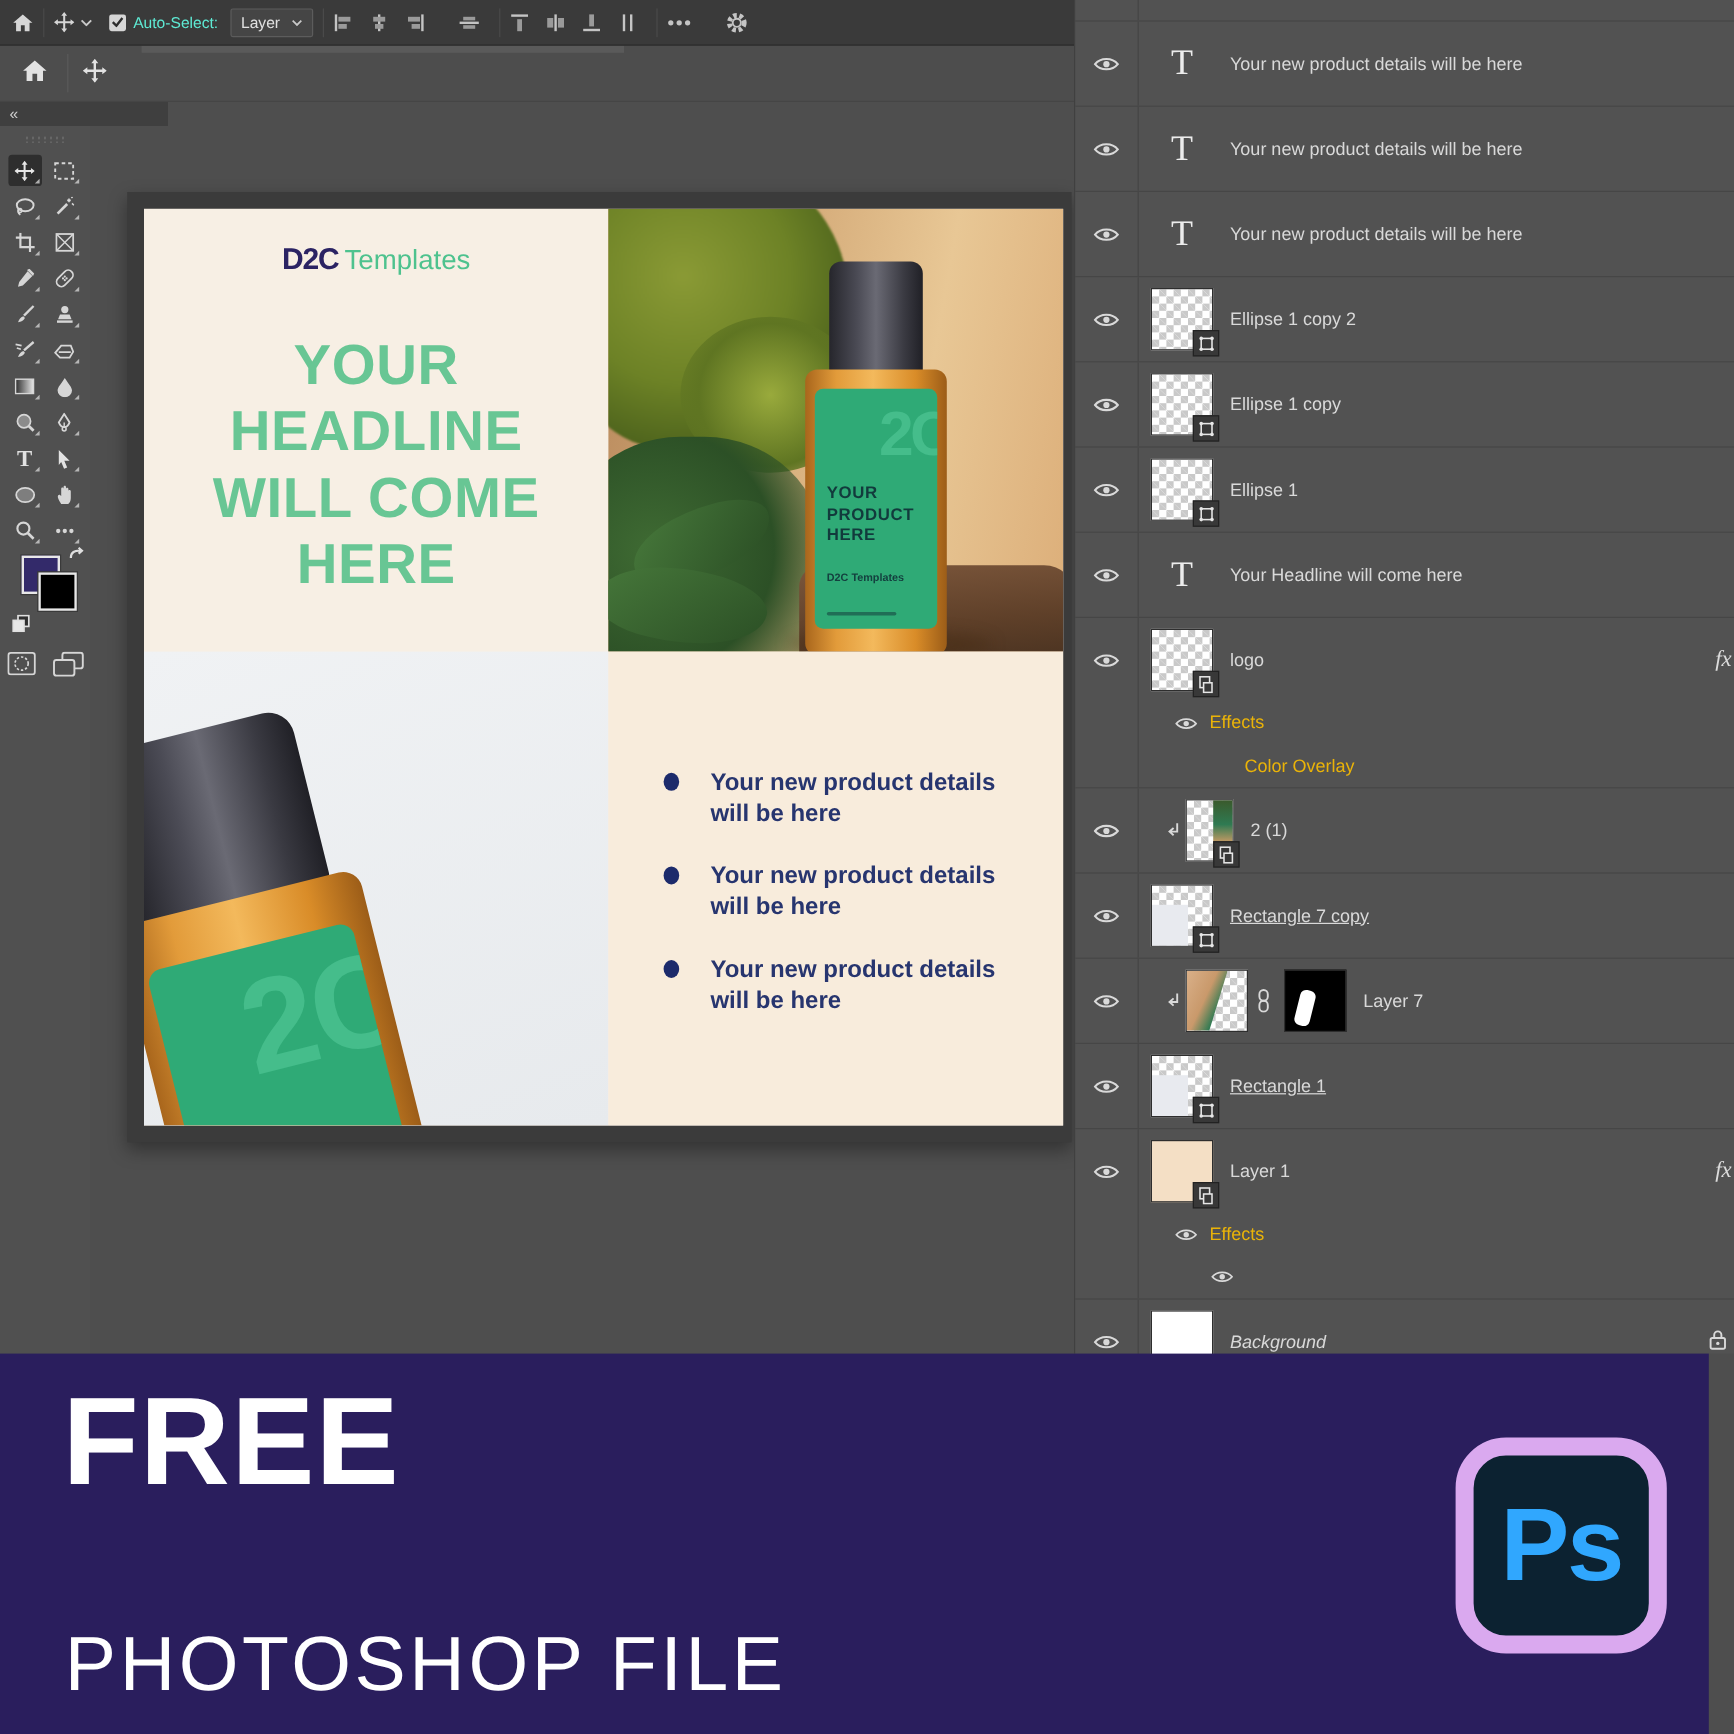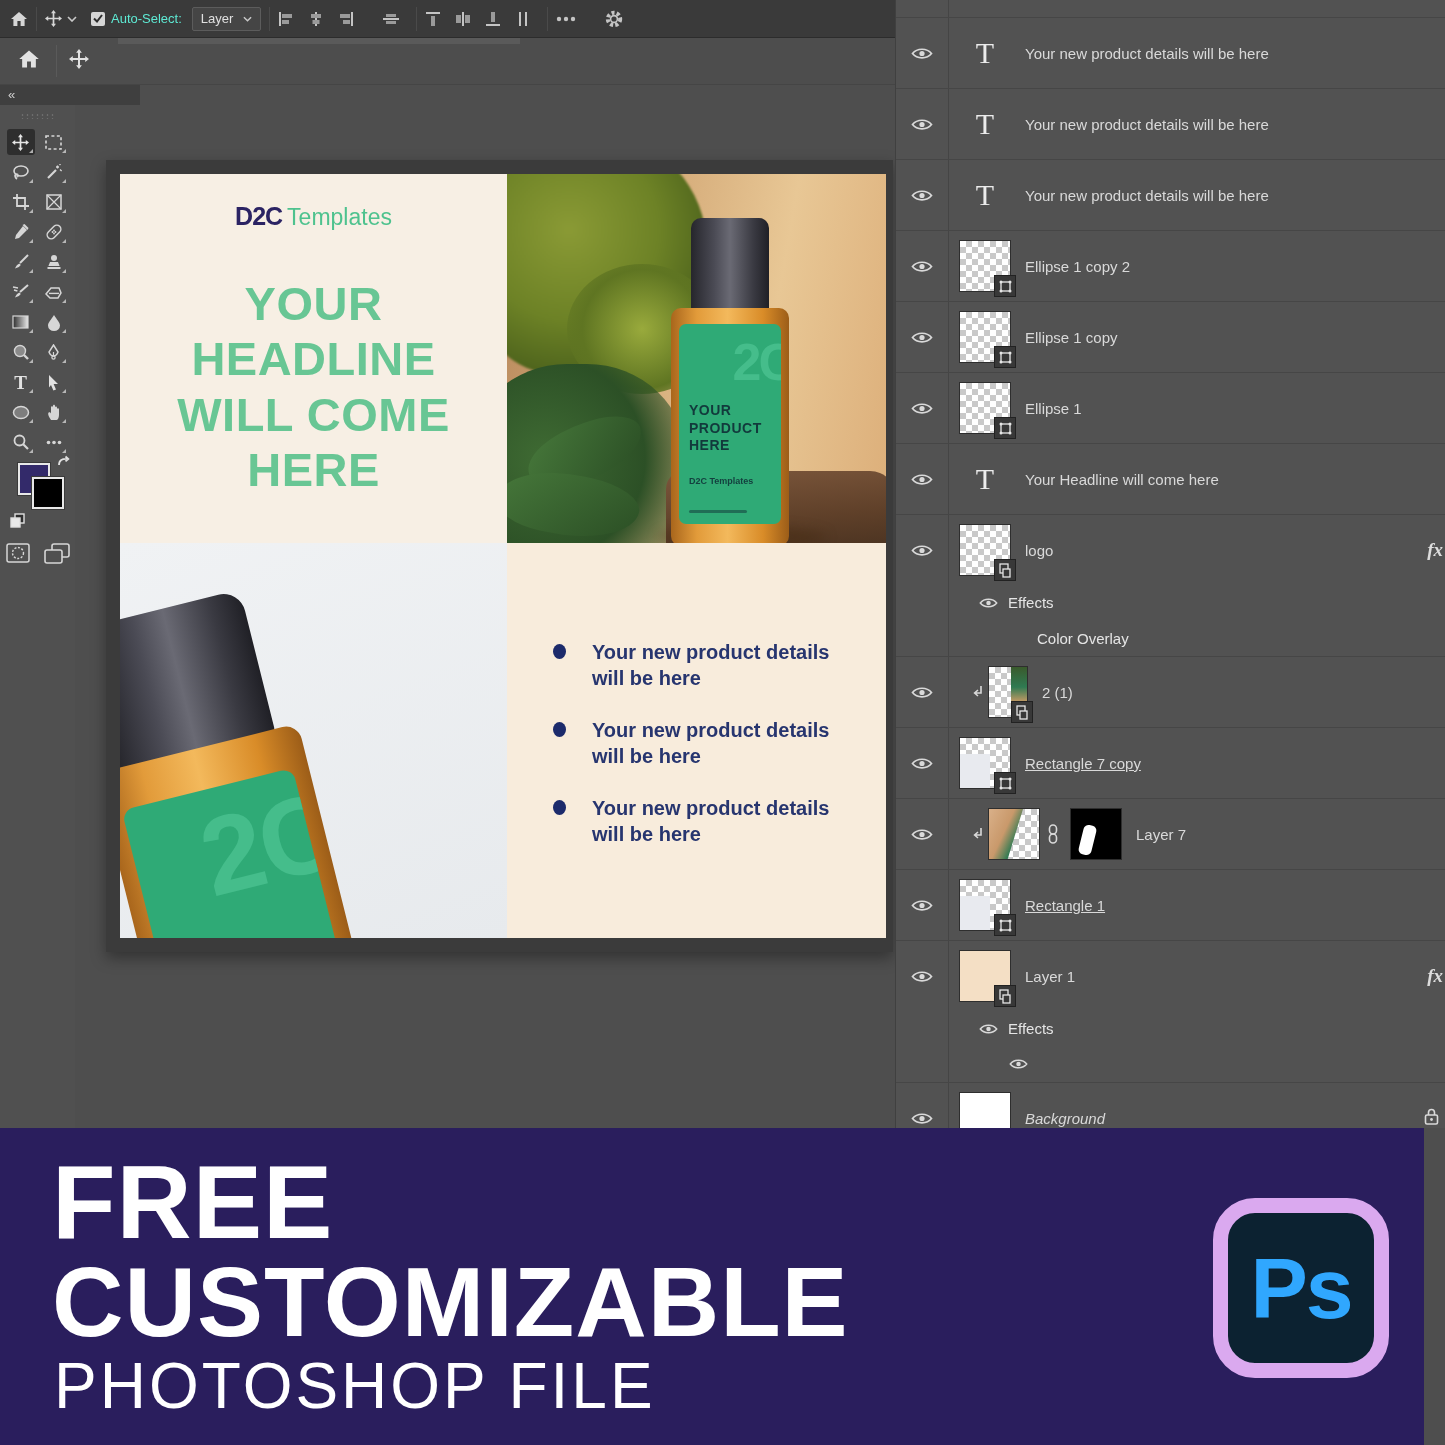--- a/index.html
+++ b/index.html
@@ -90,22 +90,22 @@
   .t-glyph{width:52px;text-align:center;font-family:"Liberation Serif",serif;font-size:30px;color:#ececec;flex:none;}
   .clip-arrow{margin-right:4px;flex:none;}
   .thumb.narrow{width:40px;}
   .photo-strip{position:absolute;right:0;top:0;width:16px;height:100%;background:linear-gradient(180deg,#3a5a2c 0%,#2f7a52 40%,#c59a64 70%,#8a5c34 100%);}
   .photo-diag{position:absolute;left:0;top:0;width:34px;height:100%;background:linear-gradient(115deg,#d9b089 0%,#c9996b 45%,#2f7a52 72%,#274a22 100%);clip-path:polygon(0 0,100% 0,55% 100%,0 100%);}
   .mask-thumb{position:relative;width:52px;height:52px;flex:none;border:1px solid #2e2e2e;background:#000;margin-left:10px;}
   .mask-stroke{position:absolute;left:10px;top:16px;width:13px;height:30px;background:#fff;border-radius:5px;transform:rotate(14deg);}
   .chain{margin-left:6px;flex:none;}
   .subrow{position:relative;display:flex;align-items:center;flex:none;}
   .subrow .eyespace{width:53px;flex:none;border-right:1px solid #454545;align-self:stretch;}
-  .sub-label{font-size:15px;color:#e5e5e5;margin-left:10px;}
-  .fx{position:absolute;right:2px;font-style:italic;font-size:19px;color:#dcdcdc;font-family:"Liberation Serif",serif;font-weight:bold;}
+  .sub-label{font-size:15px;color:#eab308;margin-left:10px;}
+  .fx{position:absolute;right:2px;font-style:italic;font-size:19px;color:#dcdcdc;font-family:"Liberation Serif",serif;}
   .lockic{position:absolute;right:6px;}
   .solid-cream{background:#f4dfc5;}
   .solid-white{background:#fff;}
 
   
   .banner{position:absolute;left:0;top:1128px;width:1424px;height:317px;background:#2a1e5d;z-index:40;}
   .bn1{position:absolute;left:52px;top:22px;color:#fff;font-weight:bold;font-size:104px;letter-spacing:1px;line-height:1;}
   .bn2{position:absolute;left:52px;top:124px;color:#fff;font-weight:bold;font-size:99px;letter-spacing:1px;line-height:1;}
   .bn3{position:absolute;left:54px;top:226px;color:#fff;font-weight:normal;font-size:64px;letter-spacing:3px;line-height:1;}
   .ps-badge{position:absolute;left:1213px;top:70px;width:176px;height:180px;background:#0c2231;border:15px solid #daa9ef;border-radius:42px;display:flex;align-items:center;justify-content:center;}
@@ -796,20 +796,19 @@
               <rect x="1.5" y="8" width="12" height="9" rx="1.5" fill="none" stroke="#d9d9d9" stroke-width="1.6"></rect>
               <path d="M4.5 8 V5.5 a3 3 0 0 1 6 0 V8" fill="none" stroke="#d9d9d9" stroke-width="1.6"></path>
               <circle cx="7.5" cy="12.5" r="1.4" fill="#d9d9d9"></circle>
             </svg></span>
       </div>
     </div>
   </div>
 
   <div class="banner">
     <div class="bn1">FREE</div>
-    <div class="bn2">CUSTOMIZABLE</div>
     <div class="bn3">PHOTOSHOP FILE</div>
     <div class="ps-badge">
       <span>Ps</span>
     </div>
   </div>
 
 </div>
 
 </body></html>

